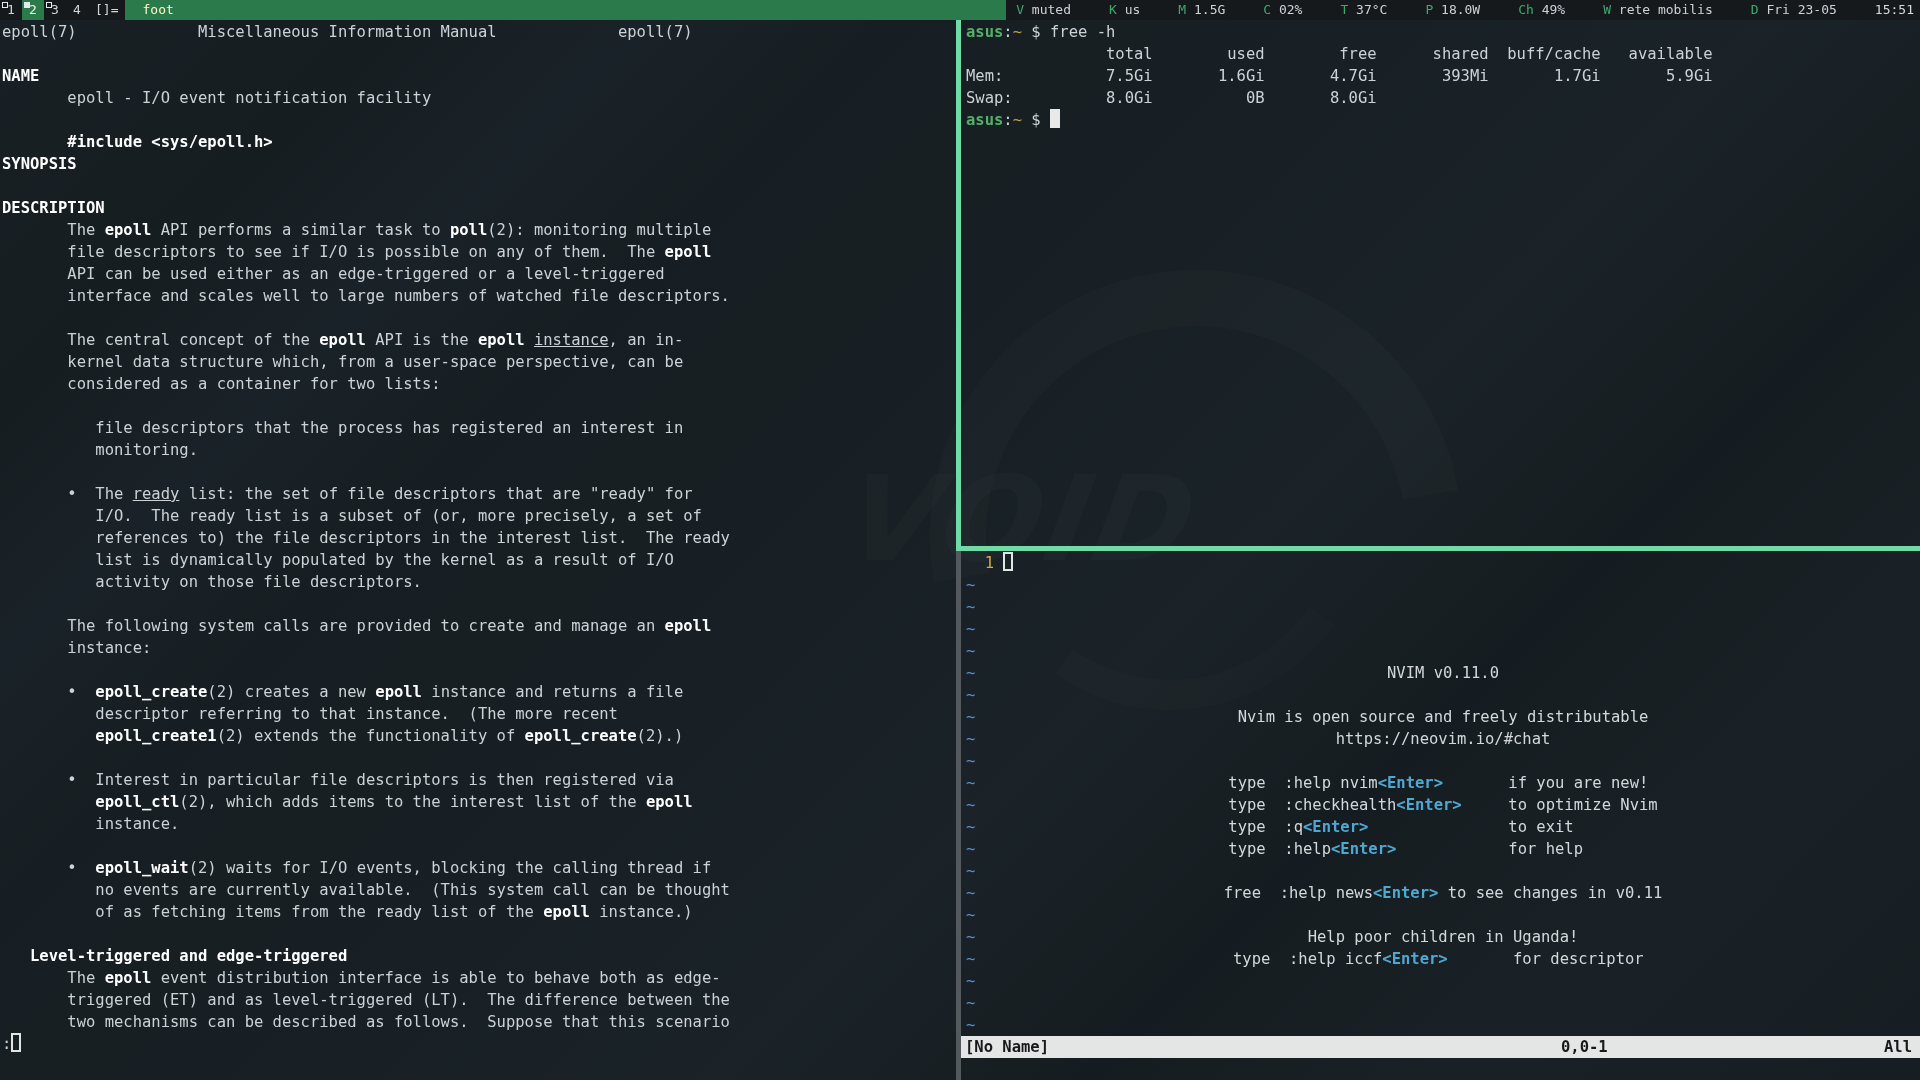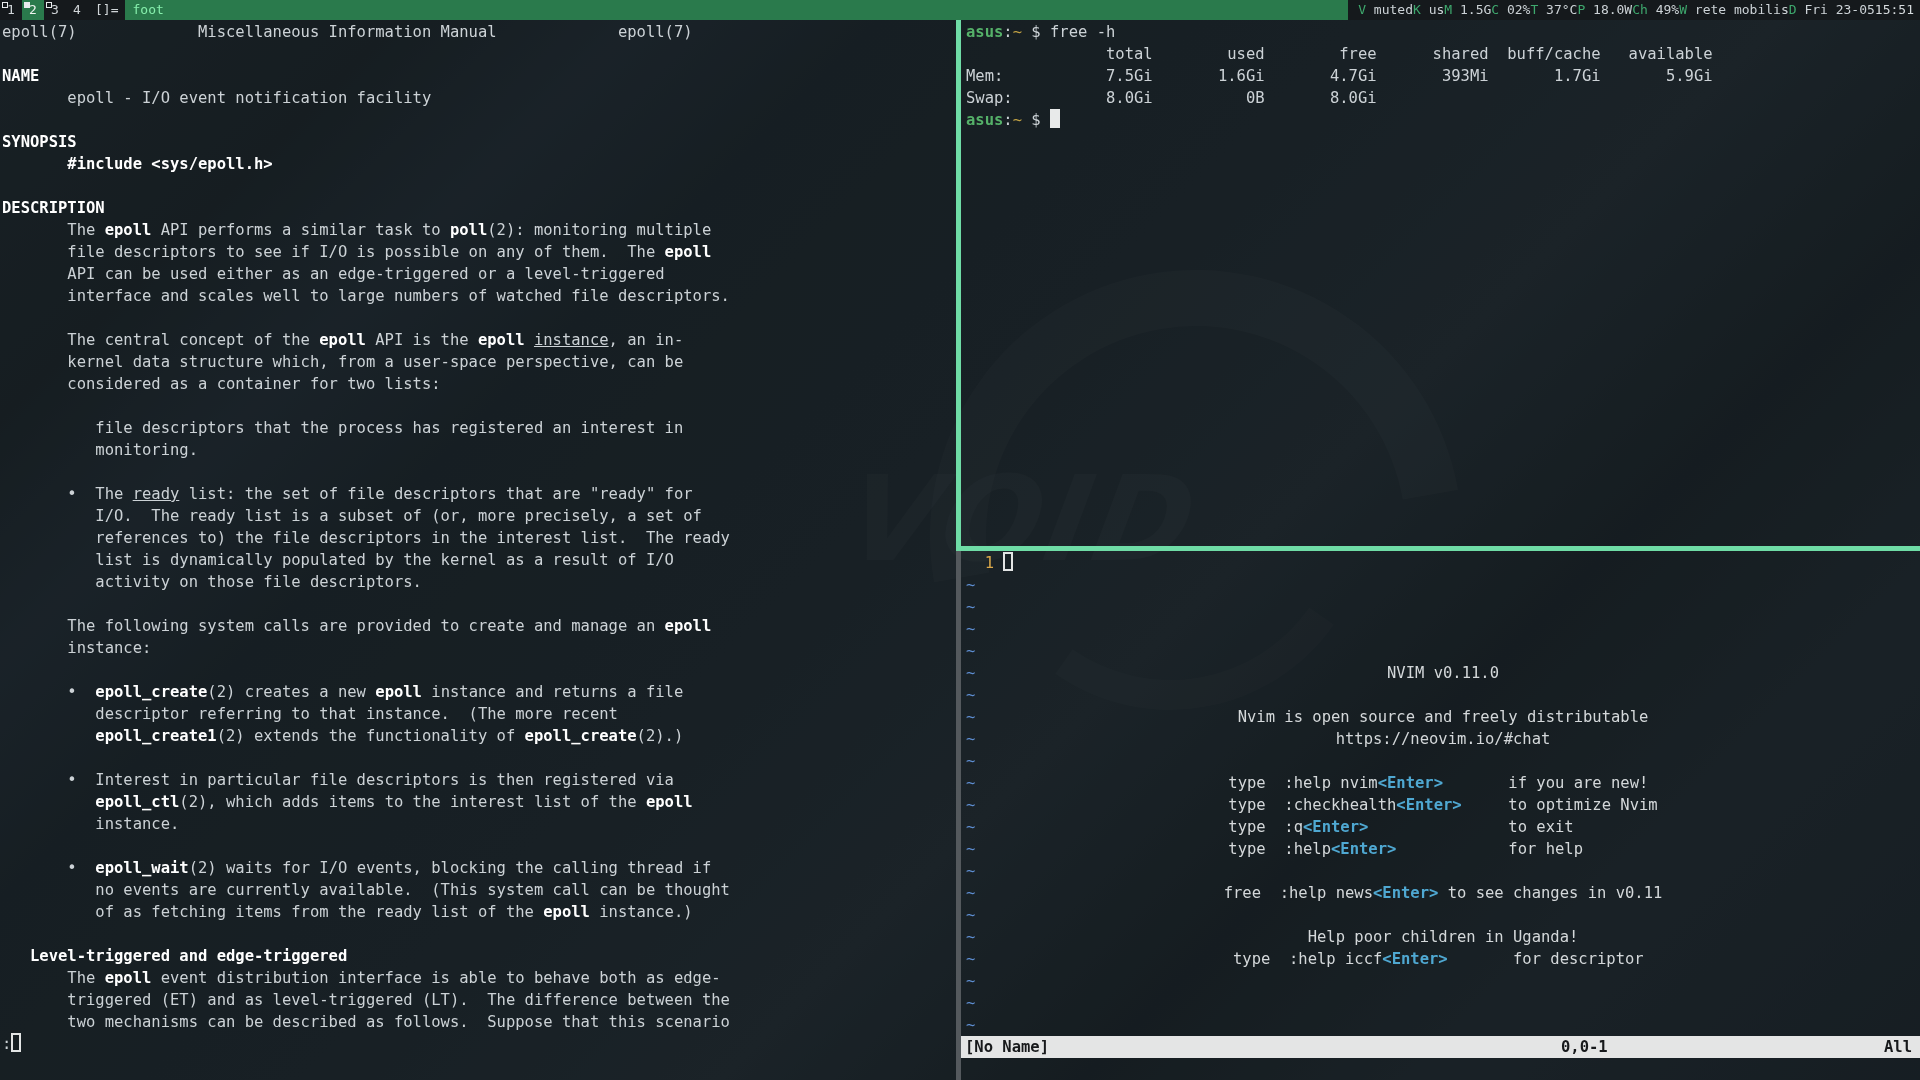--- a/index.html
+++ b/index.html
@@ -21,22 +21,22 @@
     font-style:italic;letter-spacing:4px;color:rgba(255,255,255,0.035);transform:skewX(-10deg);
     font-family:"DejaVu Sans","Liberation Sans",sans-serif;}
   
   .topbar{position:absolute;left:0;top:0;right:0;height:20px;display:flex;align-items:stretch;
     background:#15191c;font-size:13px;line-height:20px;color:#d0d5d8;}
   .ws{position:relative;width:22px;text-align:center;cursor:default;}
   .ws.active{background:#2a7a4c;color:#eef4ef;}
   .ws .ind{position:absolute;left:2px;top:2px;width:4px;height:4px;border:1px solid #e9ecee;}
   .ws .ind.filled{background:#e9ecee;}
   .layoutsym{padding:0 7px;color:#d0d5d8;}
-  .wintitle{flex:1;background:#2a7a4c;color:#86efac;padding-left:7px;}
-  .status{display:flex;align-items:center;padding:0 6px 0 10px;background:#15191c;white-space:nowrap;}
+  .wintitle{flex:1;background:#2a7a4c;color:#fef9c3;padding-left:17px;}
+  .status{display:flex;align-items:center;gap:38px;padding:0 6px 0 10px;background:#15191c;white-space:nowrap;}
   .status .seg .k{color:#3ea86d;}
   .status .seg .v{color:#ccd2d6;}
   .status .time{color:#d6dbde;}
   
   .pane{position:absolute;background:rgba(12,17,21,0.45);font-size:15.5px;line-height:22px;color:#ccd2d6;}
   .pane-left{left:0;top:20px;width:956px;height:1060px;padding:1px 16px 0 2px;box-sizing:border-box;}
   .pane-tr{left:961px;top:20px;width:959px;height:526px;padding:1px 0 0 5px;box-sizing:border-box;}
   .pane-nv{left:961px;top:551px;width:959px;height:529px;box-sizing:border-box;}
   .vborder{position:absolute;left:956px;top:20px;width:5px;height:526px;background:#6fdca6;}
   .hborder{position:absolute;left:956px;top:546px;right:0;height:5px;background:#6fdca6;}
@@ -96,22 +96,22 @@
       </div>
   </div>
 
   <div class="pane pane-left">
     <div id="man-lines">
         <div class="tl"><span>epoll(7)             Miscellaneous Information Manual             epoll(7)</span></div>
         <div class="tl"></div>
         <div class="tl"><span class="sb">NAME</span></div>
         <div class="tl"><span>       epoll - I/O event notification facility</span></div>
         <div class="tl"></div>
+        <div class="tl"><span>       </span><span class="sb">#include &lt;sys/epoll.h&gt;</span></div>
         <div class="tl"><span class="sb">SYNOPSIS</span></div>
-        <div class="tl"><span>       </span><span class="sb">#include &lt;sys/epoll.h&gt;</span></div>
         <div class="tl"></div>
         <div class="tl"><span class="sb">DESCRIPTION</span></div>
         <div class="tl"><span>       The </span><span class="sb">epoll</span><span> API performs a similar task to </span><span class="sb">poll</span><span>(2): monitoring multiple</span></div>
         <div class="tl"><span>       file descriptors to see if I/O is possible on any of them.  The </span><span class="sb">epoll</span></div>
         <div class="tl"><span>       API can be used either as an edge-triggered or a level-triggered</span></div>
         <div class="tl"><span>       interface and scales well to large numbers of watched file descriptors.</span></div>
         <div class="tl"></div>
         <div class="tl"><span>       The central concept of the </span><span class="sb">epoll</span><span> API is the </span><span class="sb">epoll</span><span> </span><span class="su">instance</span><span>, an in-</span></div>
         <div class="tl"><span>       kernel data structure which, from a user-space perspective, can be</span></div>
         <div class="tl"><span>       considered as a container for two lists:</span></div>

